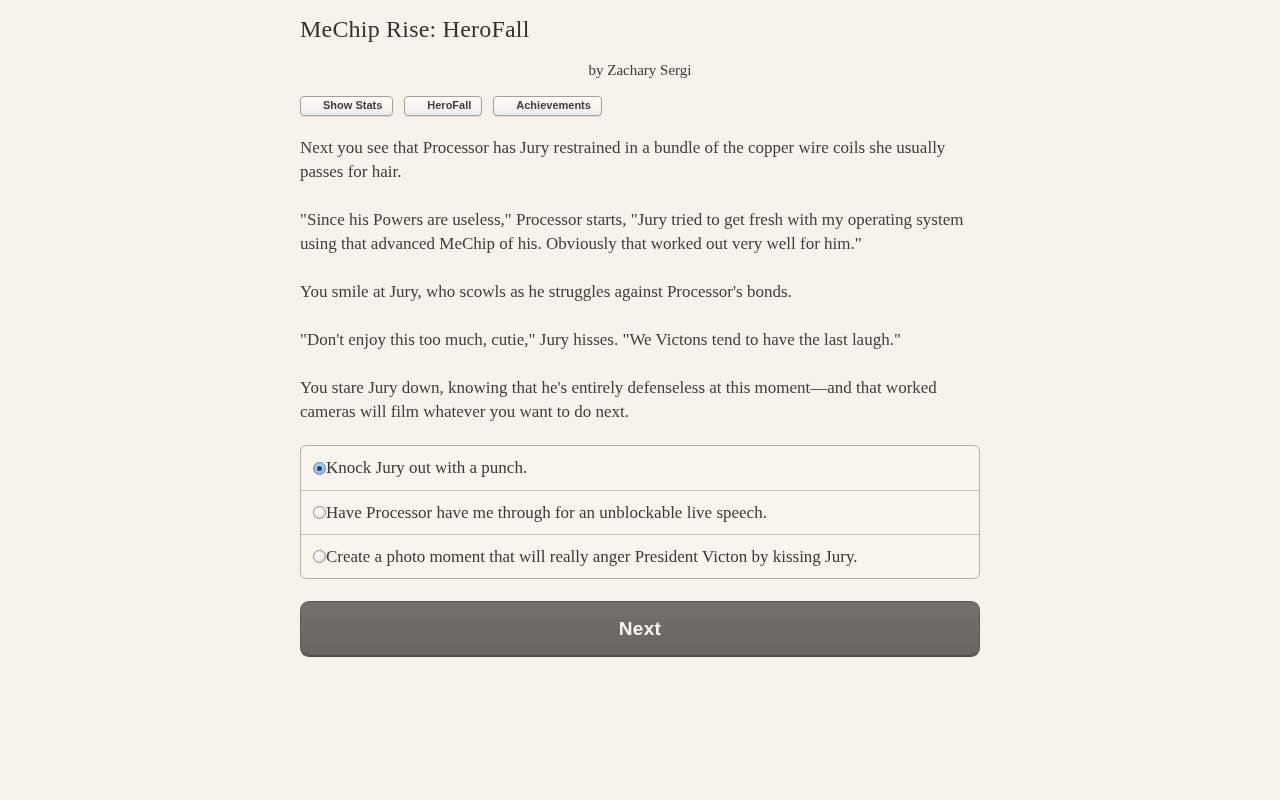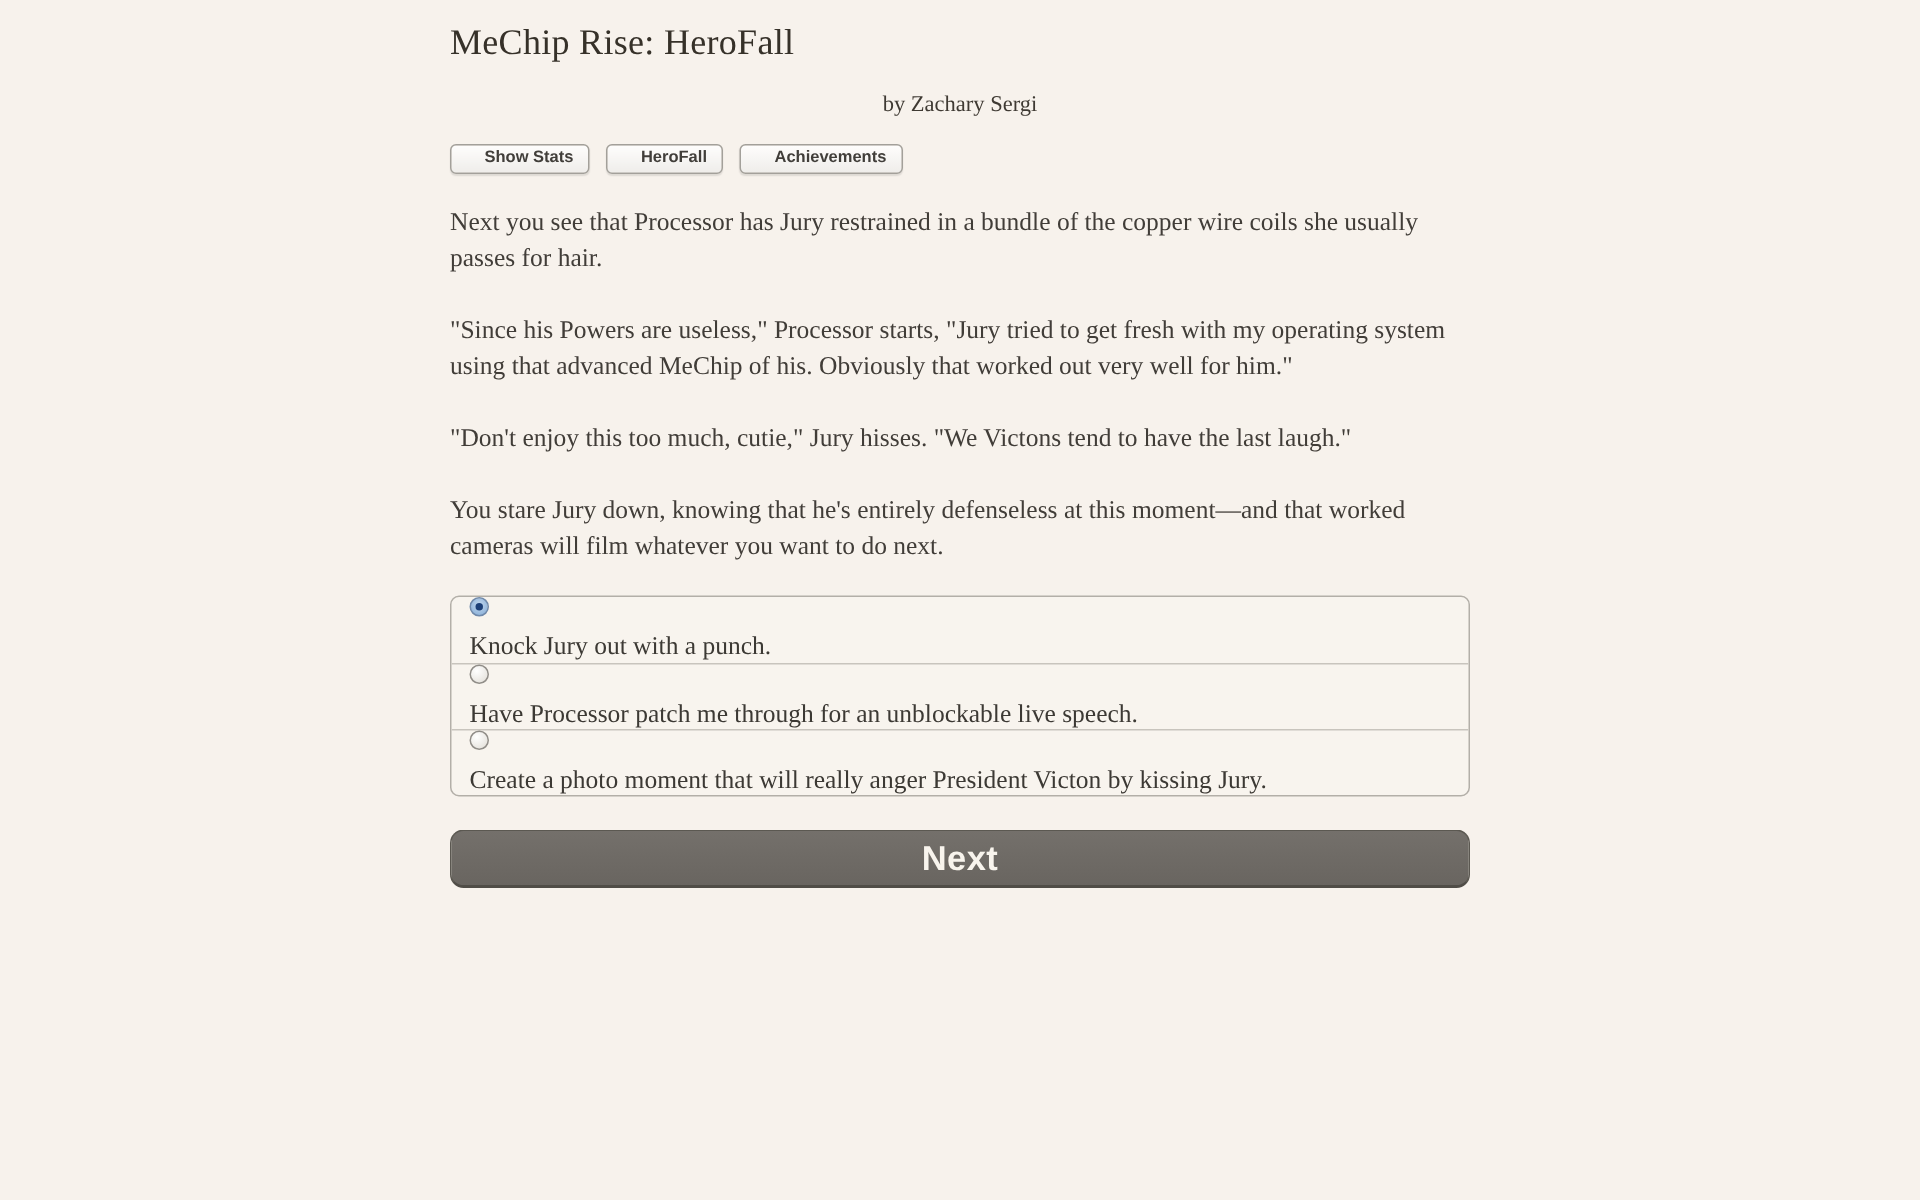--- a/index.html
+++ b/index.html
@@ -63,27 +63,25 @@
   }
   .choices {
     border: 1px solid #b3afa8;
     border-radius: 6px;
     background: #f8f4ee;
     overflow: hidden;
     margin-top: -3px;
   }
   .choice-row {
     display: flex;
-    align-items: flex-start;
-    gap: 10px;
+    align-items: center;
     height: 44px;
     box-sizing: border-box;
     padding: 0 12px;
     cursor: pointer;
-    flex-direction: column;
   }
   .choice-row + .choice-row {
     border-top: 1px solid #c8c4bd;
   }
   .choice-label {
     font-size: 17px;
     color: #3c3934;
   }
   .radio {
     position: relative;
@@ -106,29 +104,29 @@
     left: 50%;
     width: 5px;
     height: 5px;
     margin: -2.5px 0 0 -2.5px;
     border-radius: 50%;
     background: #1c3f77;
   }
   .next-button {
     display: block;
     width: 100%;
-    height: 39px;
+    height: 56px;
     margin-top: 22px;
     border: 1px solid #5b5851;
     border-bottom: 2px solid #504d47;
     border-radius: 9px;
     background: linear-gradient(#74706b, #696560);
     color: #f8f4ed;
     font-family: "Liberation Sans", sans-serif;
-    font-size: 23px;
+    font-size: 19px;
     font-weight: bold;
     letter-spacing: 0.3px;
     cursor: pointer;
     text-align: center;
     box-sizing: border-box;
   }
 </style>
 </head>
 <body>
 
@@ -140,32 +138,33 @@
 
   <div class="toolbar">
     <button class="btn-small">Show Stats</button>
     <button class="btn-small">HeroFall</button>
     <button class="btn-small">Achievements</button>
   </div>
 
   <div class="story">
     <p>Next you see that Processor has Jury restrained in a bundle of the copper wire coils she usually passes for hair.</p>
     <p>"Since his Powers are useless," Processor starts, "Jury tried to get fresh with my operating system using that advanced MeChip of his. Obviously that worked out very well for him."</p>
+    <p>You smile at Jury, who scowls as he struggles against Processor's bonds.</p>
     <p>"Don't enjoy this too much, cutie," Jury hisses. "We Victons tend to have the last laugh."</p>
     <p>You stare Jury down, knowing that he's entirely defenseless at this moment—and that worked cameras will film whatever you want to do next.</p>
   </div>
 
   <div class="choices">
     <label class="choice-row">
       <span class="radio" data-checked="true"></span>
       <span class="choice-label">Knock Jury out with a punch.</span>
     </label>
     <label class="choice-row">
       <span class="radio" data-checked="false"></span>
-      <span class="choice-label">Have Processor patch me through for an unblockable live speech.</span>
+      <span class="choice-label">Have Processor have me through for an unblockable live speech.</span>
     </label>
     <label class="choice-row">
       <span class="radio" data-checked="false"></span>
       <span class="choice-label">Create a photo moment that will really anger President Victon by kissing Jury.</span>
     </label>
   </div>
 
   <button class="next-button">Next</button>
 
 </main>

